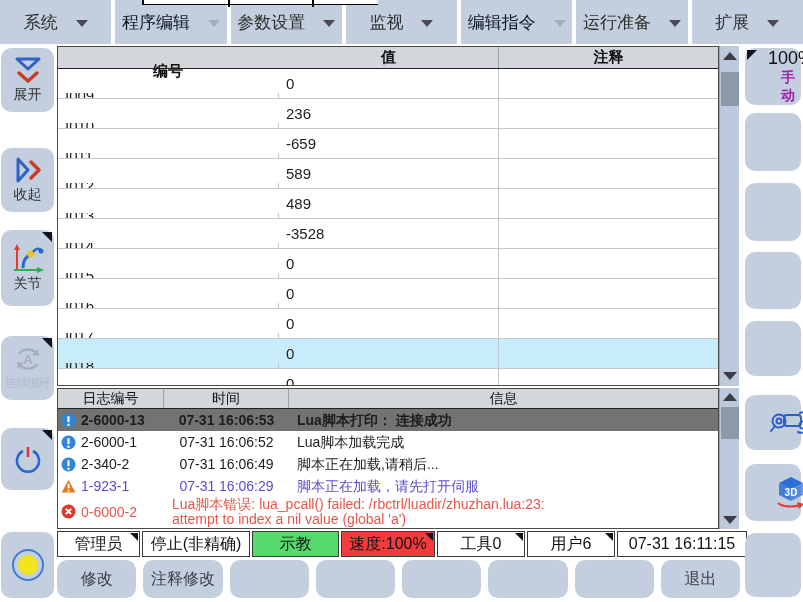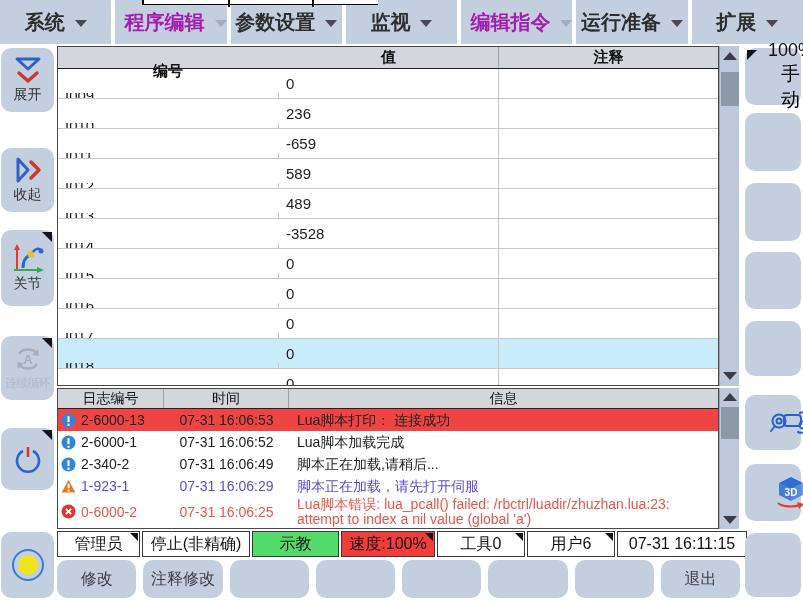--- a/index.html
+++ b/index.html
@@ -5,45 +5,45 @@
   * { margin:0; padding:0; box-sizing:border-box; }
   html,body { background:#fff; }
   body { width:803px; height:602px; position:relative; overflow:hidden;
          font-family:"Liberation Sans","DejaVu Sans",sans-serif; color:#2b2b2b; }
   .screen { position:absolute; inset:0; background:#fff; }
 
   
   .menubar { position:absolute; left:0; top:0; width:803px; height:44px;
              display:flex; gap:4px; background:#fff; }
   .menu-item { flex:1; background:#c3cede; display:flex; align-items:center;
-               justify-content:center; gap:10px; font-size:20px; color:#2e2e2e; cursor:default;font-weight:bold; }
+               justify-content:center; gap:18px; font-size:17px; color:#2e2e2e; cursor:default; }
   .menu-item .caret { width:0; height:0; border-left:6px solid transparent;
                border-right:6px solid transparent; border-top:7px solid #4a4a55; margin-top:2px; }
-  .menu-item.disabled { color:#a21caf;justify-content:flex-end; }
+  .menu-item.disabled { color:#0f172a; }
   .menu-item.disabled .caret { border-top-color:#9fadc4; }
   .top-notch { position:absolute; left:142px; top:0; width:236px; height:5px;
                background:#fff; border-left:2px solid #000; border-bottom:1px solid #000; }
   .top-notch .tick { position:absolute; top:0; width:2px; height:7px; background:#000; }
 
   
   .side-btn { position:absolute; background:#c3cede; border-radius:10px;
               display:flex; flex-direction:column; align-items:center; justify-content:center;
               gap:2px; font-size:14px; color:#333; }
   .side-btn.disabled { color:#aeb9ca; }
   .corner::after { content:""; position:absolute; top:2px; right:2px;
               border-left:10px solid transparent; border-top:10px solid #14141c; }
   .corner-left::before { content:""; position:absolute; top:2px; left:2px;
               border-right:10px solid transparent; border-top:10px solid #14141c; }
   .loop-label { font-size:12px; letter-spacing:-1px; }
 
   
   .rbtn { position:absolute; left:745px; width:56px; background:#c3cede; border-radius:10px;padding-left:36px; }
   .speed-btn { display:flex; flex-direction:column; align-items:center; justify-content:center; }
   .speed-btn .pct { font-size:18px; color:#111; }
-  .speed-btn .mode { font-size:19px; color:#000000; }
+  .speed-btn .mode { font-size:14px; color:#a21caf;font-weight:bold; }
   .icon-center { display:flex; align-items:center; justify-content:center; }
 
   
   .io-table { position:absolute; left:57px; top:46px; width:662px; height:340px;
               border:1px solid #4a4a4a; background:#fff; overflow:hidden; }
   .io-head { display:flex; height:22px; background:#d3d7dc; border-bottom:1px solid #222;
              font-size:15px; font-weight:bold; color:#111; }
   .io-head .hc { display:flex; align-items:center; justify-content:center;
              border-right:1px solid #9aa1a8; }
   .io-head .hc:last-child { border-right:none; }
@@ -68,21 +68,21 @@
 
   
   .log-table { position:absolute; left:57px; top:388px; width:662px; height:141px;
                border:1px solid #4a4a4a; background:#fff; overflow:hidden; }
   .log-head { display:flex; height:20px; background:#d3d7dc; border-bottom:1px solid #222;
               font-size:14px; font-weight:normal; color:#111; }
   .log-head .hc { display:flex; align-items:center; justify-content:center; border-right:1px solid #9aa1a8; }
   .log-head .hc:last-child { border-right:none; }
   .lc1 { width:106px; } .lc2 { width:125px; } .lc3 { width:429px; }
   .log-row { display:flex; min-height:22px; background:#fff; font-size:14px; color:#1d1d1d; }
-  .log-row.selected { background:#ef4444; }
+  .log-row.selected { background:#737373;font-weight:bold; }
   .log-row .cell { display:flex; align-items:center; }
   .log-id { padding-left:3px; gap:5px; white-space:nowrap; }
   .log-time { justify-content:center; white-space:nowrap; }
   .log-msg { padding-left:8px; overflow-wrap:anywhere; line-height:1.05; align-items:center; }
   .log-row.warning { color:#5a4ecb; }
   .log-row.error { color:#e8564a; }
   .sev { display:inline-flex; width:15px; height:15px; }
 
   
   .statusbar { position:absolute; left:57px; top:531px; height:26px; display:flex; gap:2px; }
@@ -364,21 +364,20 @@
     <div class="log-row error">
       <div class="cell log-id lc1">
         <span class="sev">
               <svg width="15" height="15" viewBox="0 0 14 14">
                 <circle cx="7" cy="7" r="6.5" fill="#d93a32"></circle>
                 <path d="M4.5 4.5 L9.5 9.5 M9.5 4.5 L4.5 9.5" stroke="#fff" stroke-width="1.8"></path>
               </svg>
             </span>
         <span>0-6000-2</span>
       </div>
-      <div class="cell log-time lc2">07-31 16:06:25</div>
       <div class="cell log-msg lc3">Lua脚本错误: lua_pcall() failed: /rbctrl/luadir/zhuzhan.lua:23: attempt to index a nil value (global 'a')</div>
     </div>
 
     <div class="log-row info">
       <div class="cell log-id lc1">
         
         
       </div>
       <div class="cell log-time lc2">07-31 16:06:11</div>
       <div class="cell log-msg lc3">Lua脚本打印： 连接成功</div>

